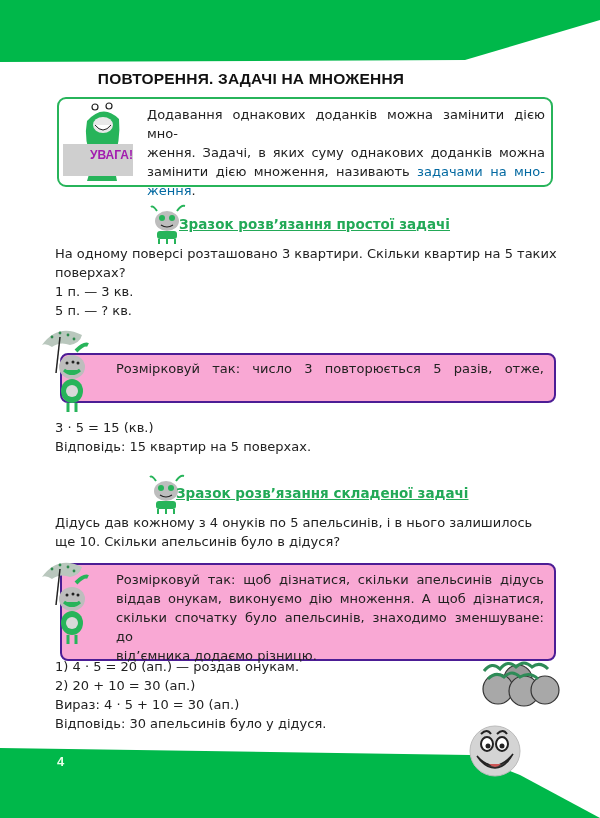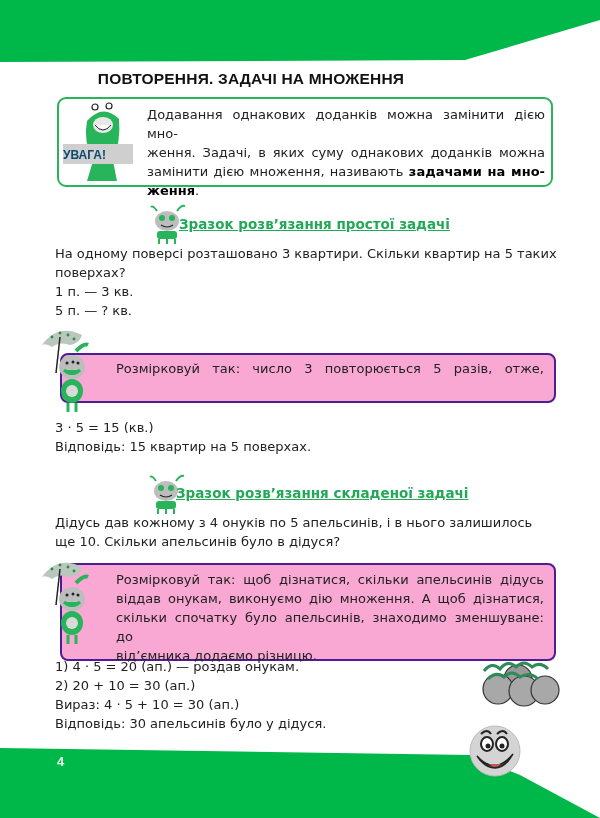--- a/index.html
+++ b/index.html
@@ -19,25 +19,25 @@
   .text {
     font-family: "DejaVu Sans", sans-serif; font-size: 13px; line-height: 19px; color: #222;
   }
   .attention-box {
     position: absolute; left: 57px; top: 97px; width: 496px; height: 90px;
     border: 2.5px solid #27b45a; border-radius: 9px; box-sizing: border-box; background: #fff;
   }
   .attention-text {
     position: absolute; left: 88px; top: 6px; width: 398px; text-align: justify;
   }
-  .hl { color: #000000; font-weight: bold; }
+  .hl { color: #0369a1; font-weight: normal; }
   .uvaga-label {
-    position: absolute; left: 4px; top: 45px; width: 70px; height: 20px;
+    position: absolute; left: 4px; top: 45px; width: 70px; height: 32px;
     background: #cfcfcf; font-family: "Liberation Sans", sans-serif; font-weight: bold;
-    font-size: 12px; line-height: 22px; text-align: left; color: #0c4a6e;
+    font-size: 12px; line-height: 22px; text-align: right; color: #a21caf;
   }
   .section-heading {
     position: absolute; font-family: "DejaVu Sans", sans-serif; font-weight: bold;
     font-size: 13.5px; color: #22a957; text-decoration: underline;
   }
   .block { position: absolute; left: 55px; width: 505px; }
   .think-box {
     position: absolute; left: 60px; width: 496px; box-sizing: border-box;
     border: 2px solid #4c1d95; border-radius: 8px; background: #f9a8d4;
   }

